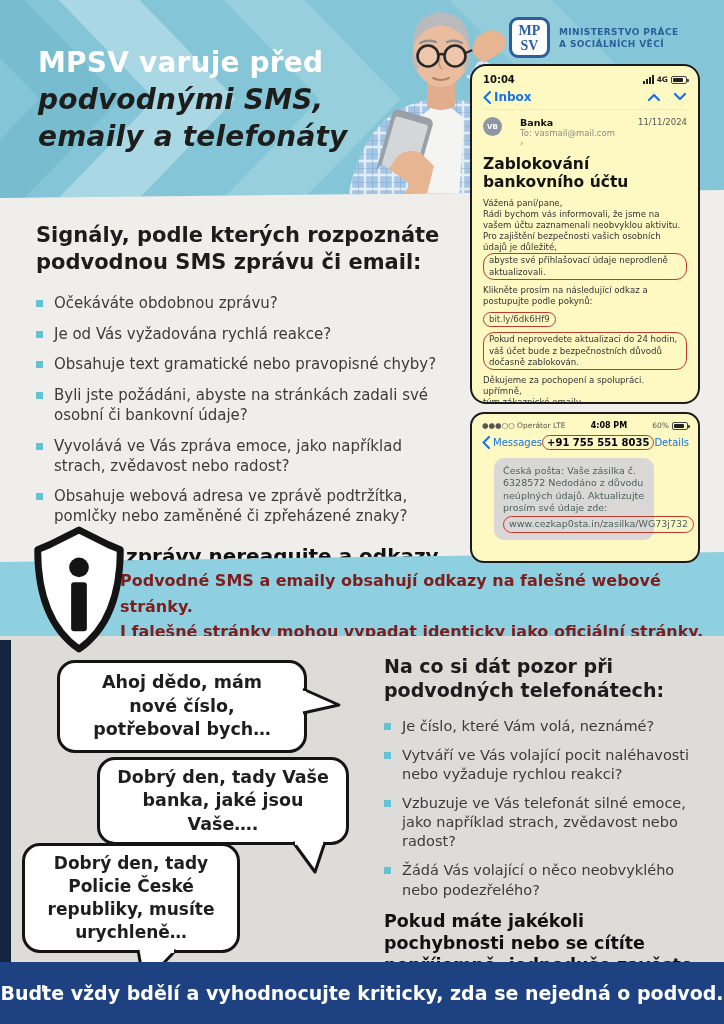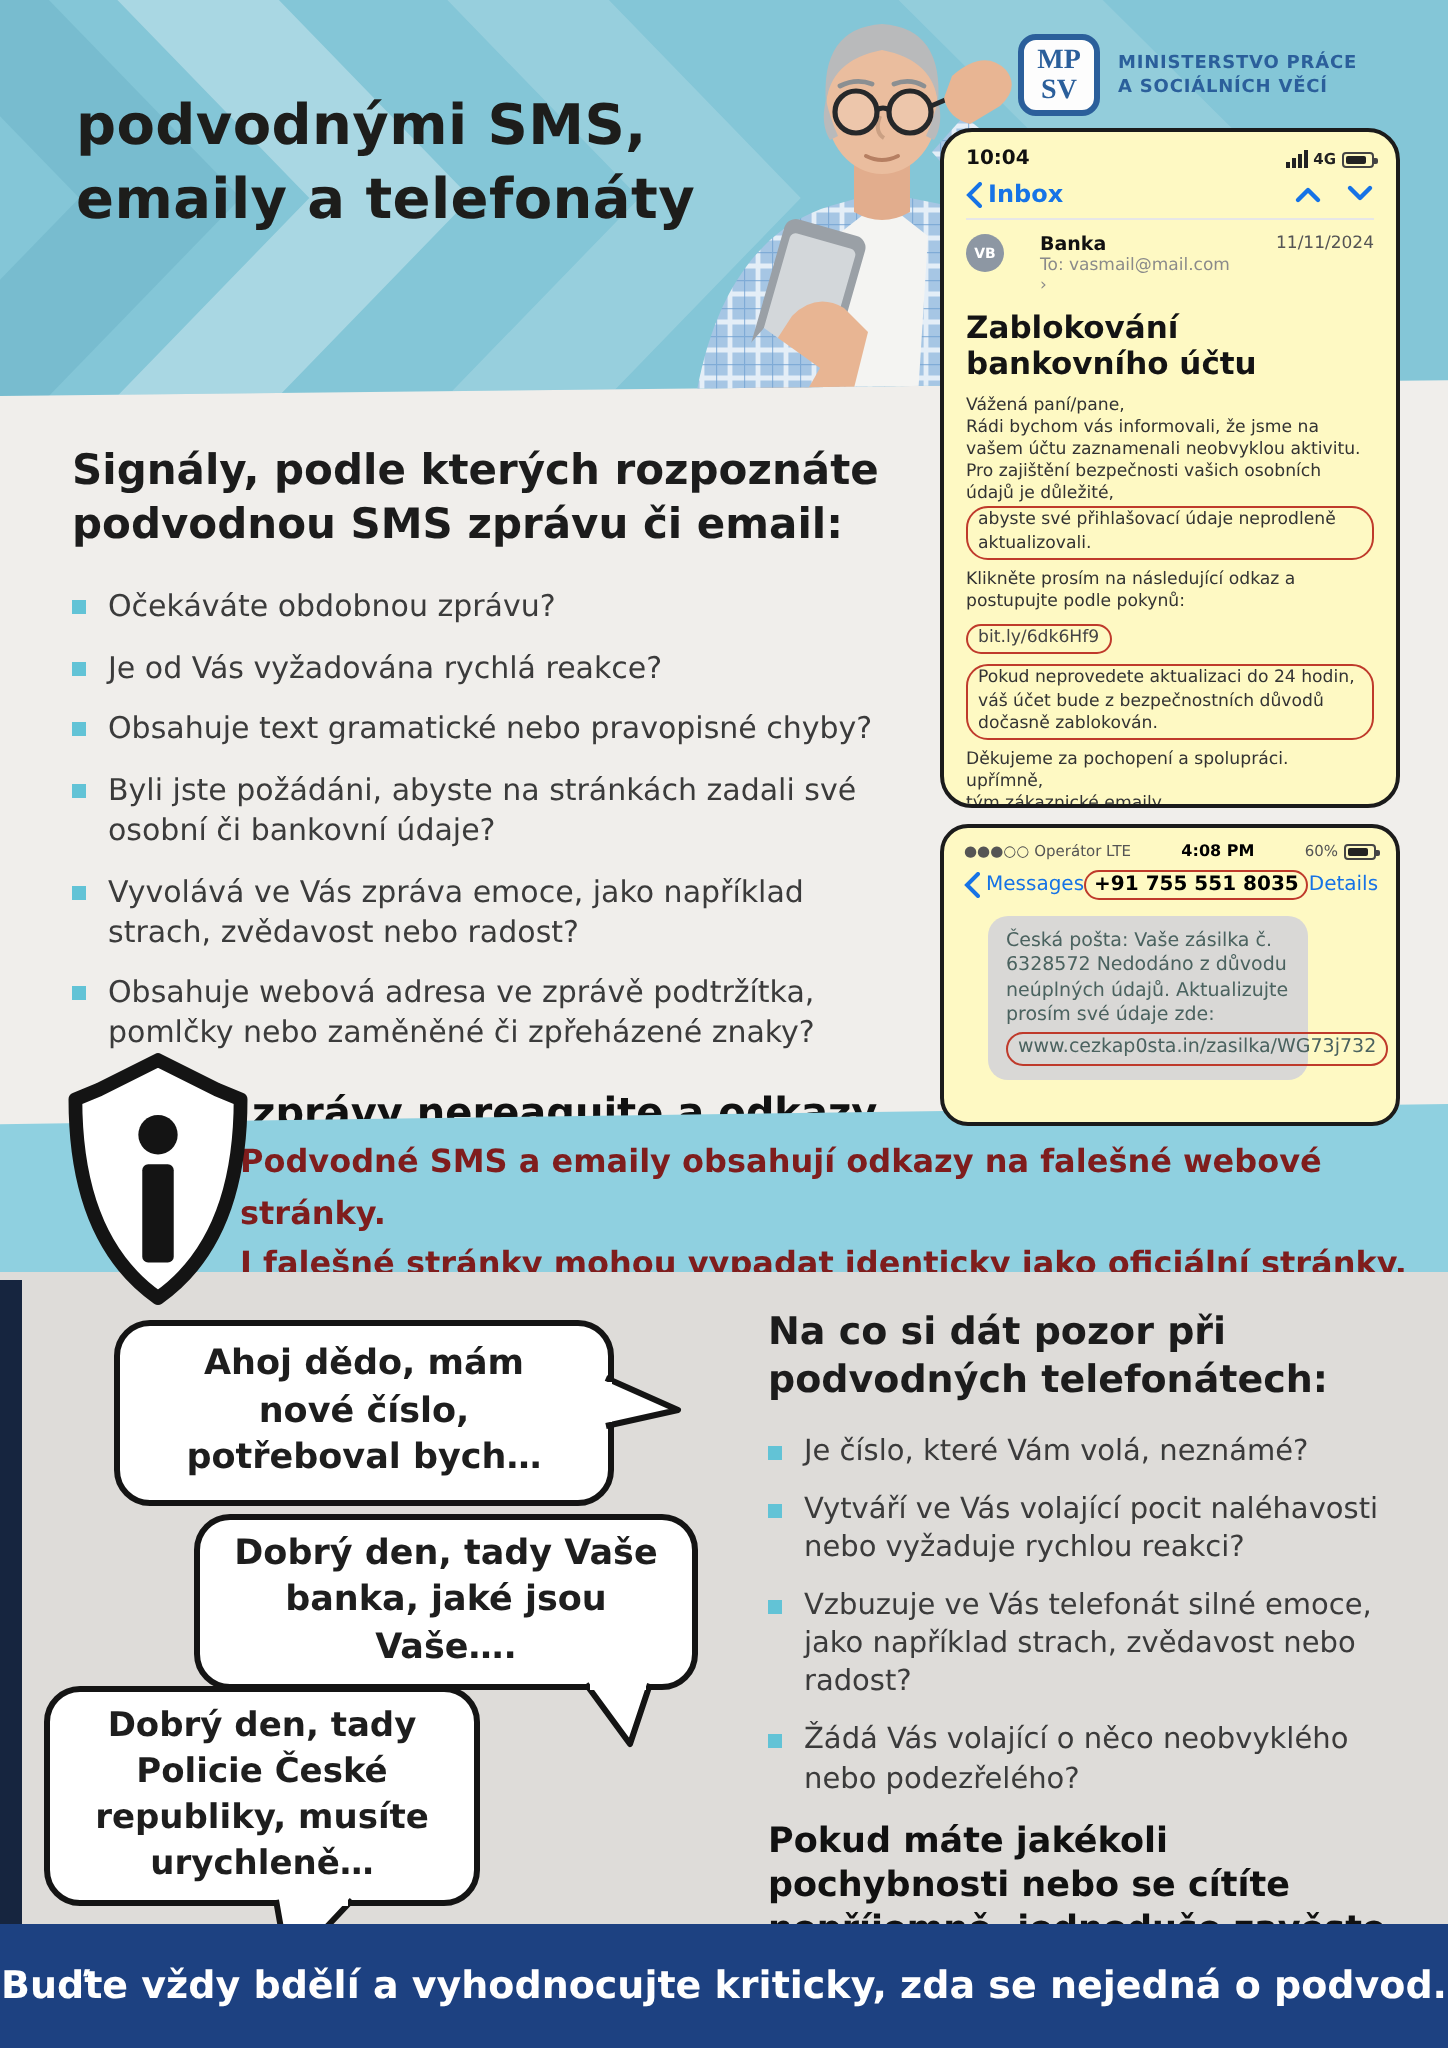--- a/index.html
+++ b/index.html
@@ -5,21 +5,21 @@
   * { margin:0; padding:0; box-sizing:border-box; }
   body { background:#666; font-family:"DejaVu Sans","Liberation Sans",sans-serif; }
   .page { position:relative; width:724px; height:1024px; margin:0 auto; background:#f0eeeb; overflow:hidden; }
 
   
   .header { position:absolute; left:0; top:0; width:724px; height:198px; background:#84c6d7;
             clip-path:polygon(0 0,100% 0,100% 96%,0 100%); overflow:hidden; z-index:3; }
   .chevrons { position:absolute; left:0; top:0; }
   .title { position:absolute; left:38px; top:44px; font-weight:bold; font-size:28px; line-height:37px; letter-spacing:.2px; }
   .title .t1 { color:#ffffff; }
-  .title .t2, .title .t3 { color:#1d1d1b; }
+  .title .t2, .title .t3 { color:#1d1d1b;font-style:italic; }
   .man { position:absolute; left:330px; top:0; }
   .logo { position:absolute; left:509px; top:17px; display:flex; align-items:center; gap:9px; }
   .logo-box { width:41px; height:41px; border:3px solid #2b5f9b; border-radius:9px; background:#fdfdfd;
               display:flex; flex-direction:column; align-items:center; justify-content:center;
               font-family:"Liberation Serif","DejaVu Serif",serif; font-weight:bold; font-size:14px; line-height:15px; color:#2b5f9b; }
   .logo-text { font-size:9px; font-weight:bold; color:#2b5f9b; line-height:12px; letter-spacing:.4px; }
 
   
   .lower-bg { position:absolute; left:0; top:636px; width:724px; height:326px; background:#dedcd9; z-index:0; }
   .left-strip { position:absolute; left:0; top:640px; width:11px; height:322px; background:#16253f; z-index:1; }
@@ -157,20 +157,21 @@
 
       <g transform="rotate(16 72 152)">
         <rect x="52" y="112" width="42" height="80" rx="6" fill="#9aa0a6"></rect>
         <rect x="56" y="119" width="34" height="63" rx="3" fill="#d3d7da"></rect>
       </g>
       <path d="M40 198 L66 158 Q78 146 92 154 L104 166 L96 198 Z" fill="#e8b593"></path>
       <path d="M22 198 L52 164 L80 184 L72 198 Z" fill="url(#chk)"></path>
     </svg>
 
     <div class="title">
+      <div class="t1">MPSV varuje před</div>
       <div class="t2">podvodnými SMS,</div>
       <div class="t3">emaily a telefonáty</div>
     </div>
 
     <div class="logo">
       <div class="logo-box">
         <span>MP</span>
         <span>SV</span>
       </div>
       <div class="logo-text">

